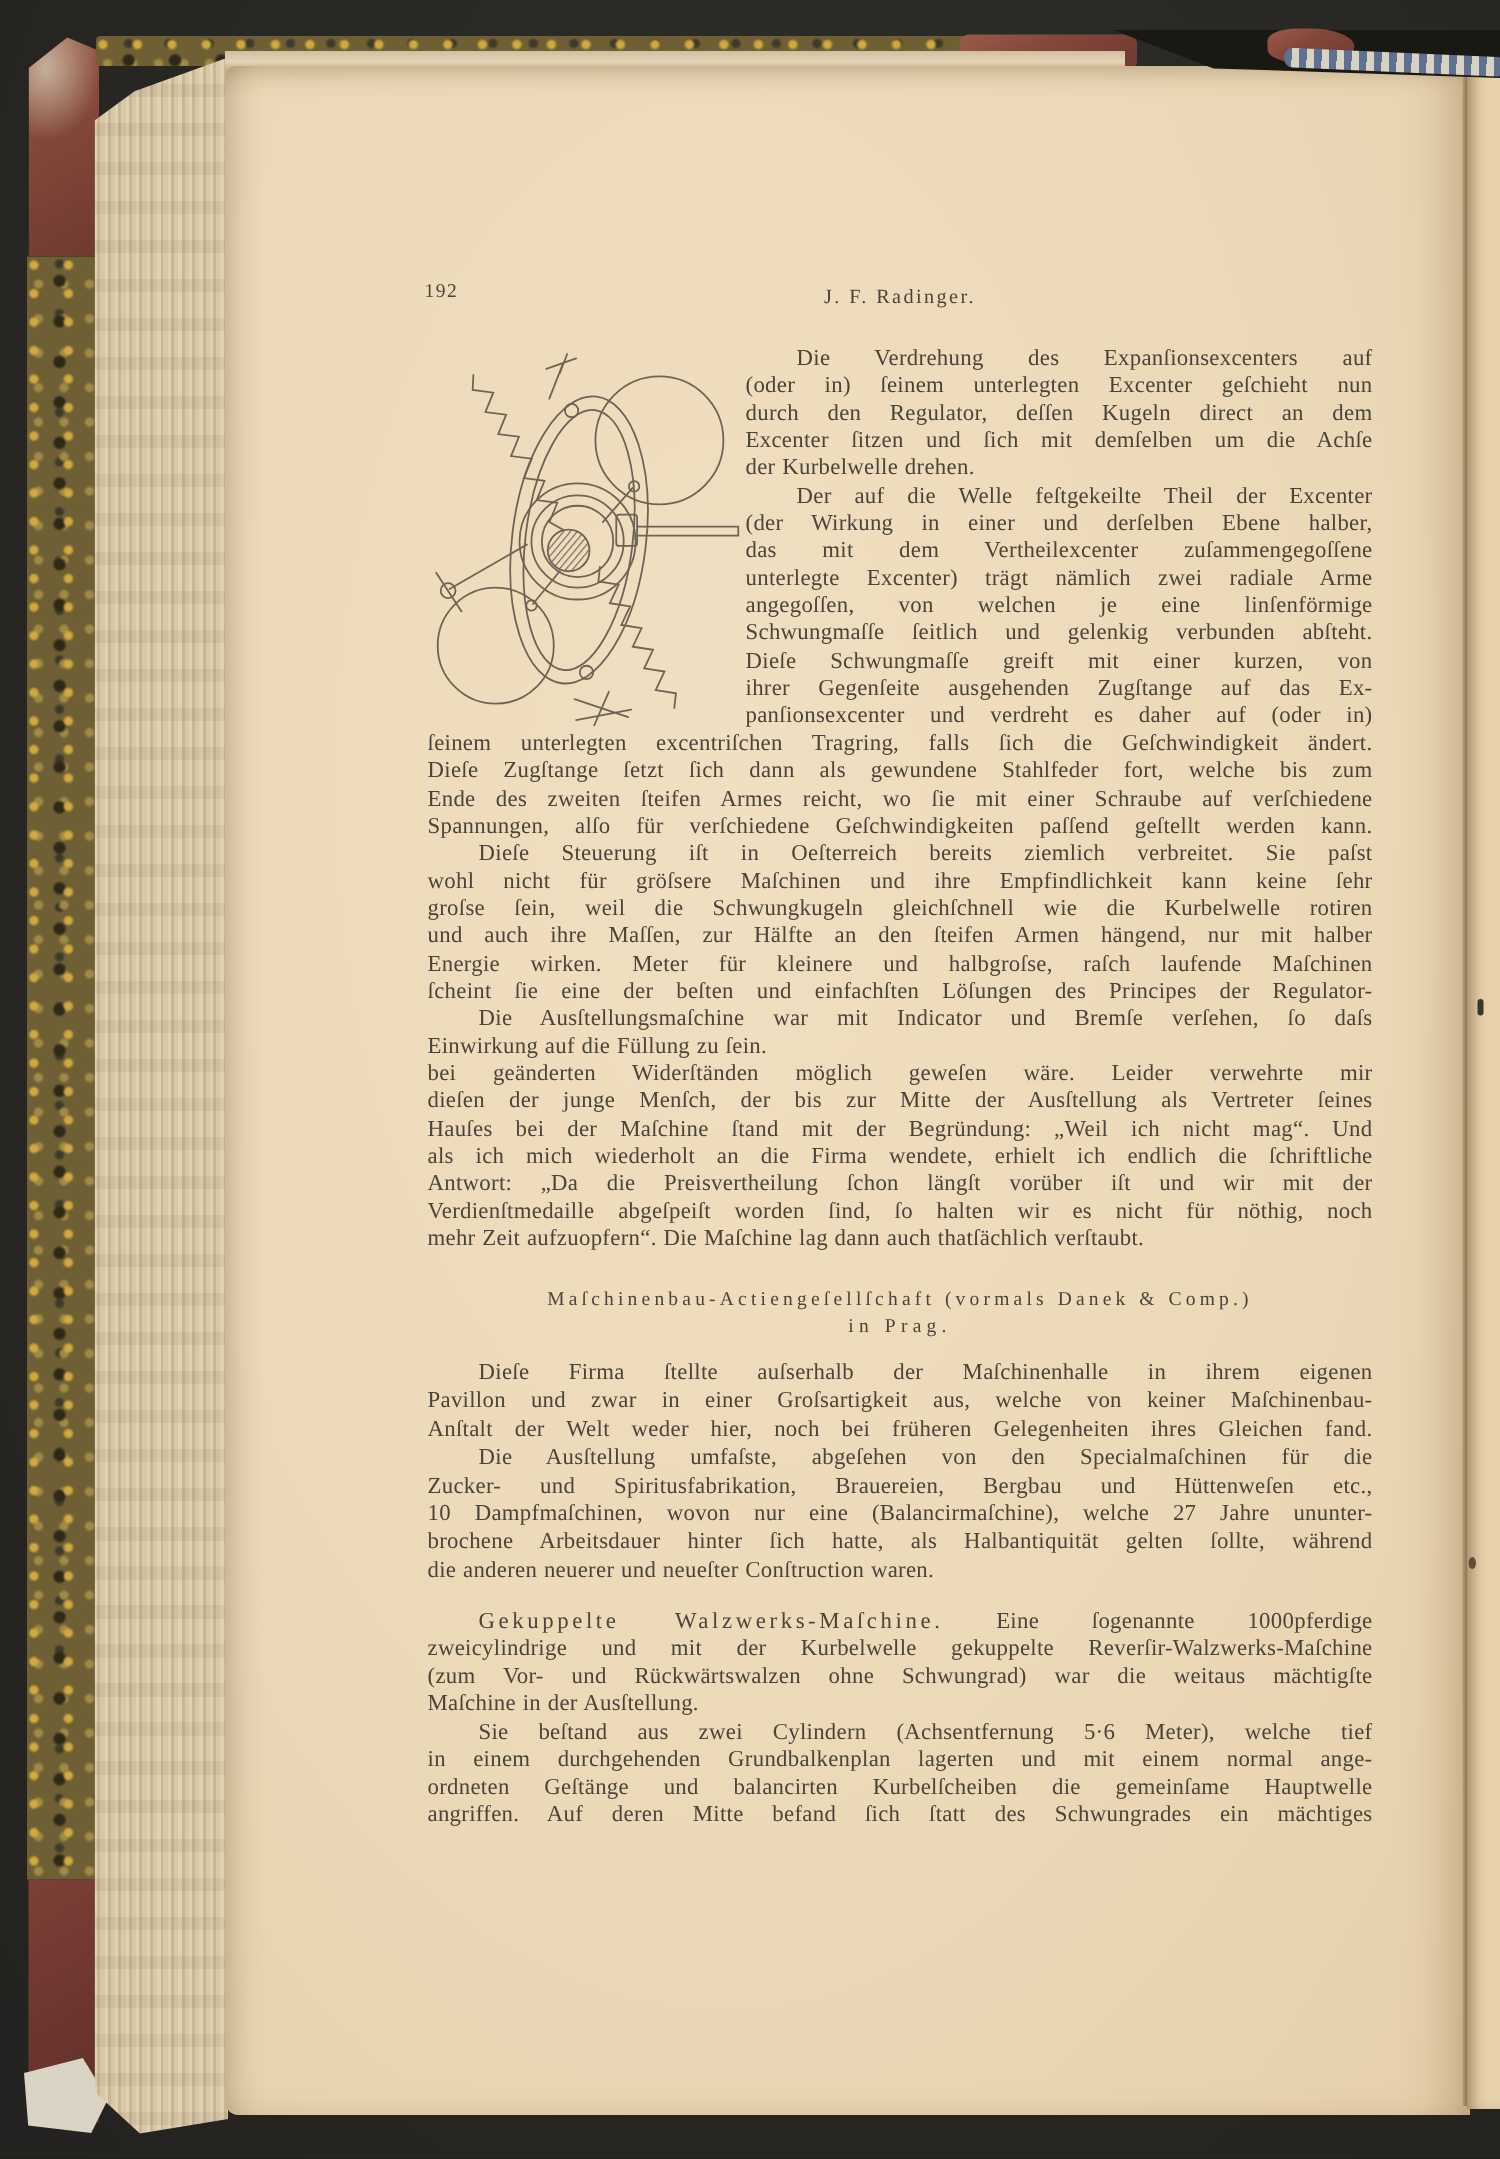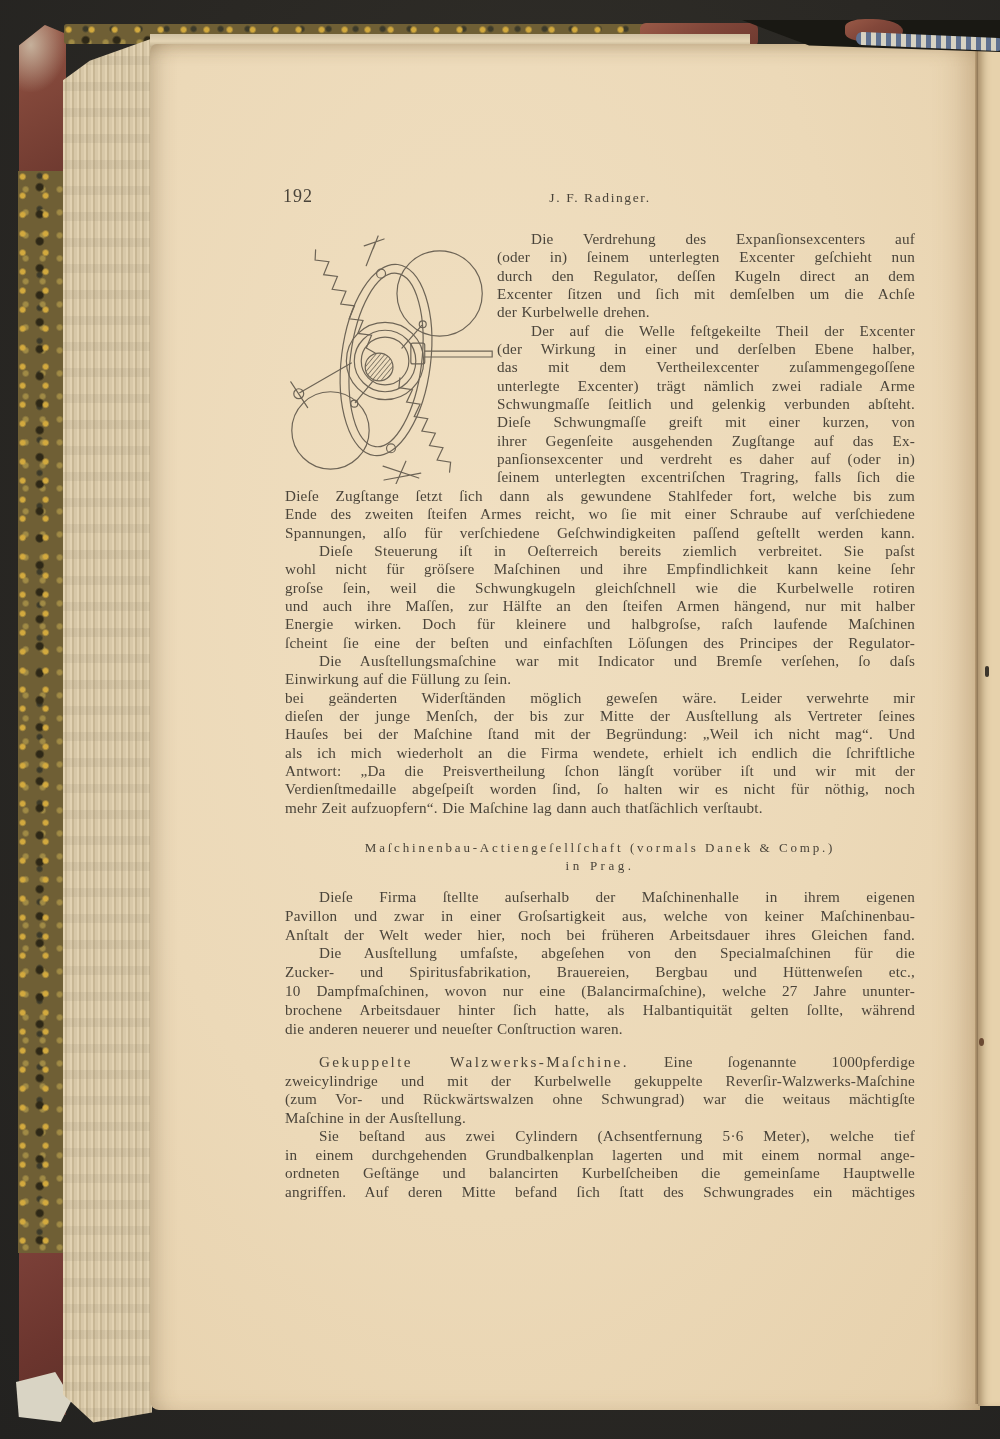--- a/index.html
+++ b/index.html
@@ -46,21 +46,21 @@
     box-shadow:inset 18px 0 22px -14px rgba(90,70,40,.30), inset -28px 0 34px -18px rgba(140,104,62,.45),
                inset 0 14px 18px -12px rgba(120,95,55,.35);}
   .next-page{position:absolute;left:978px;top:46px;width:22px;height:1360px;background:#e7d2ac;
     box-shadow:inset 8px 0 9px -4px rgba(110,80,45,.55);}
   .crease{position:absolute;left:975px;top:48px;width:3px;height:1356px;
     background:linear-gradient(90deg,#b99d76,#8c7454);}
   .speck1{position:absolute;left:985px;top:666px;width:4px;height:11px;background:#3c352c;border-radius:2px;}
   .speck2{position:absolute;left:979px;top:1038px;width:5px;height:8px;background:#6b4a33;border-radius:50%;}
   
   .ink{color:#4a443a;}
-  .pageno{position:absolute;left:133px;top:142px;font-size:18px;letter-spacing:1px;}
+  .pageno{position:absolute;left:133px;top:142px;font-size:13px;letter-spacing:1px;}
   .runhead{position:absolute;left:250px;top:146px;width:400px;text-align:center;
     font-size:13.5px;letter-spacing:1.6px;}
   .textcol{position:absolute;left:135px;top:186px;width:630px;font-size:15.2px;
     letter-spacing:.2px;word-spacing:.5px;font-family:Liberation Serif, serif;}
   .figure{float:left;width:212px;height:250px;margin:4px 0 0 0;}
   .line{line-height:18.35px;height:18.35px;overflow:hidden;text-align:justify;text-align-last:justify;}
   .line.ind{text-indent:34px;}
   .line.last{text-align-last:left;}
   .heading{clear:both;margin-top:22px;text-align:center;font-size:13px;letter-spacing:2.8px;line-height:18px;}
   .heading .sub{letter-spacing:3.5px;}
@@ -122,53 +122,54 @@
 
       <div class="line ind">Die Verdrehung des Expanſionsexcenters auf</div>
       <div class="line">(oder in) ſeinem unterlegten Excenter geſchieht nun</div>
       <div class="line">durch den Regulator, deſſen Kugeln direct an dem</div>
       <div class="line">Excenter ſitzen und ſich mit demſelben um die Achſe</div>
       <div class="line last">der Kurbelwelle drehen.</div>
       <div class="line ind">Der auf die Welle feſtgekeilte Theil der Excenter</div>
       <div class="line">(der Wirkung in einer und derſelben Ebene halber,</div>
       <div class="line">das mit dem Vertheilexcenter zuſammengegoſſene</div>
       <div class="line">unterlegte Excenter) trägt nämlich zwei radiale Arme</div>
+      <div class="line">angegoſſen, von welchen je eine linſenförmige</div>
       <div class="line">Schwungmaſſe ſeitlich und gelenkig verbunden abſteht.</div>
       <div class="line">Dieſe Schwungmaſſe greift mit einer kurzen, von</div>
       <div class="line">ihrer Gegenſeite ausgehenden Zugſtange auf das Ex-</div>
       <div class="line">panſionsexcenter und verdreht es daher auf (oder in)</div>
       <div class="line">ſeinem unterlegten excentriſchen Tragring, falls ſich die Geſchwindigkeit ändert.</div>
       <div class="line">Dieſe Zugſtange ſetzt ſich dann als gewundene Stahlfeder fort, welche bis zum</div>
       <div class="line">Ende des zweiten ſteifen Armes reicht, wo ſie mit einer Schraube auf verſchiedene</div>
       <div class="line">Spannungen, alſo für verſchiedene Geſchwindigkeiten paſſend geſtellt werden kann.</div>
       <div class="line ind">Dieſe Steuerung iſt in Oeſterreich bereits ziemlich verbreitet. Sie paſst</div>
       <div class="line">wohl nicht für gröſsere Maſchinen und ihre Empfindlichkeit kann keine ſehr</div>
       <div class="line">groſse ſein, weil die Schwungkugeln gleichſchnell wie die Kurbelwelle rotiren</div>
       <div class="line">und auch ihre Maſſen, zur Hälfte an den ſteifen Armen hängend, nur mit halber</div>
-      <div class="line">Energie wirken. Doch für kleinere und halbgroſse, raſch laufende Maſchinen</div>
+      <div class="line">Energie wirken. Meter für kleinere und halbgroſse, raſch laufende Maſchinen</div>
       <div class="line">ſcheint ſie eine der beſten und einfachſten Löſungen des Principes der Regulator-</div>
       <div class="line ind">Die Ausſtellungsmaſchine war mit Indicator und Bremſe verſehen, ſo daſs</div>
       <div class="line last">Einwirkung auf die Füllung zu ſein.</div>
       <div class="line">bei geänderten Widerſtänden möglich geweſen wäre. Leider verwehrte mir</div>
       <div class="line">dieſen der junge Menſch, der bis zur Mitte der Ausſtellung als Vertreter ſeines</div>
       <div class="line">Hauſes bei der Maſchine ſtand mit der Begründung: „Weil ich nicht mag“. Und</div>
       <div class="line">als ich mich wiederholt an die Firma wendete, erhielt ich endlich die ſchriftliche</div>
       <div class="line">Antwort: „Da die Preisvertheilung ſchon längſt vorüber iſt und wir mit der</div>
       <div class="line">Verdienſtmedaille abgeſpeiſt worden ſind, ſo halten wir es nicht für nöthig, noch</div>
       <div class="line last">mehr Zeit aufzuopfern“. Die Maſchine lag dann auch thatſächlich verſtaubt.</div>
 
       <div class="heading">
         <div>Maſchinenbau-Actiengeſellſchaft (vormals Danek &amp; Comp.)</div>
         <div class="sub">in Prag.</div>
       </div>
 
       <div class="para2">
         <div class="line ind">Dieſe Firma ſtellte auſserhalb der Maſchinenhalle in ihrem eigenen</div>
         <div class="line">Pavillon und zwar in einer Groſsartigkeit aus, welche von keiner Maſchinenbau-</div>
-        <div class="line">Anſtalt der Welt weder hier, noch bei früheren Arbeitsdauer ihres Gleichen fand.</div>
+        <div class="line">Anſtalt der Welt weder hier, noch bei früheren Gelegenheiten ihres Gleichen fand.</div>
         <div class="line ind">Die Ausſtellung umfaſste, abgeſehen von den Specialmaſchinen für die</div>
         <div class="line">Zucker- und Spiritusfabrikation, Brauereien, Bergbau und Hüttenweſen etc.,</div>
         <div class="line">10 Dampfmaſchinen, wovon nur eine (Balancirmaſchine), welche 27 Jahre ununter-</div>
         <div class="line">brochene Arbeitsdauer hinter ſich hatte, als Halbantiquität gelten ſollte, während</div>
         <div class="line last">die anderen neuerer und neueſter Conſtruction waren.</div>
       </div>
 
       <div class="para3">
         <div class="line ind">
           <span class="lead">Gekuppelte Walzwerks-Maſchine.</span><span> Eine ſogenannte 1000pferdige</span>

